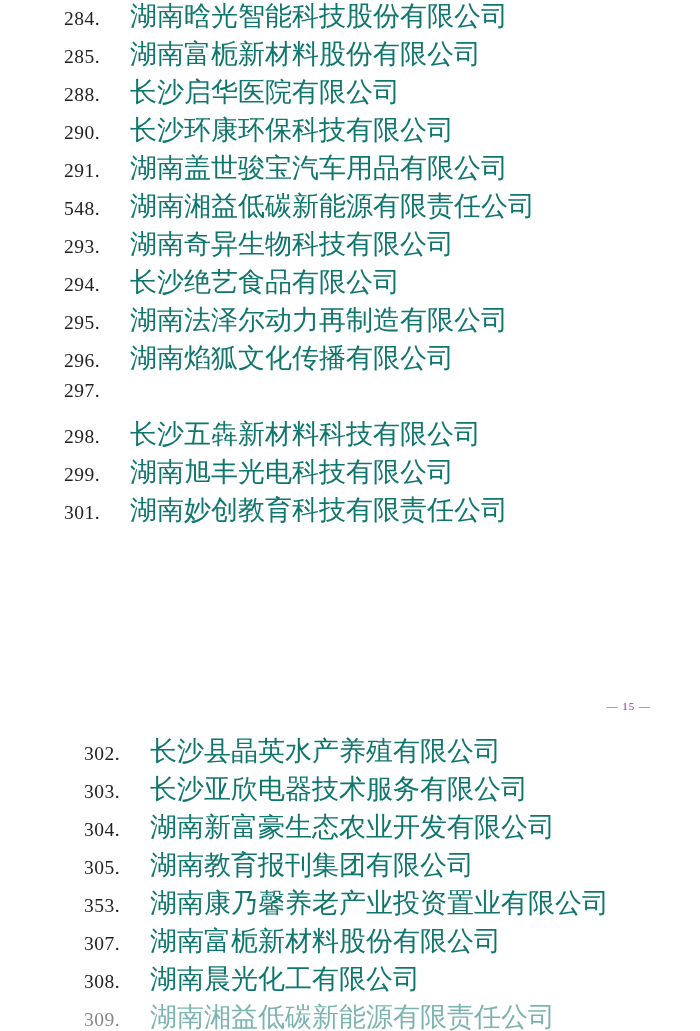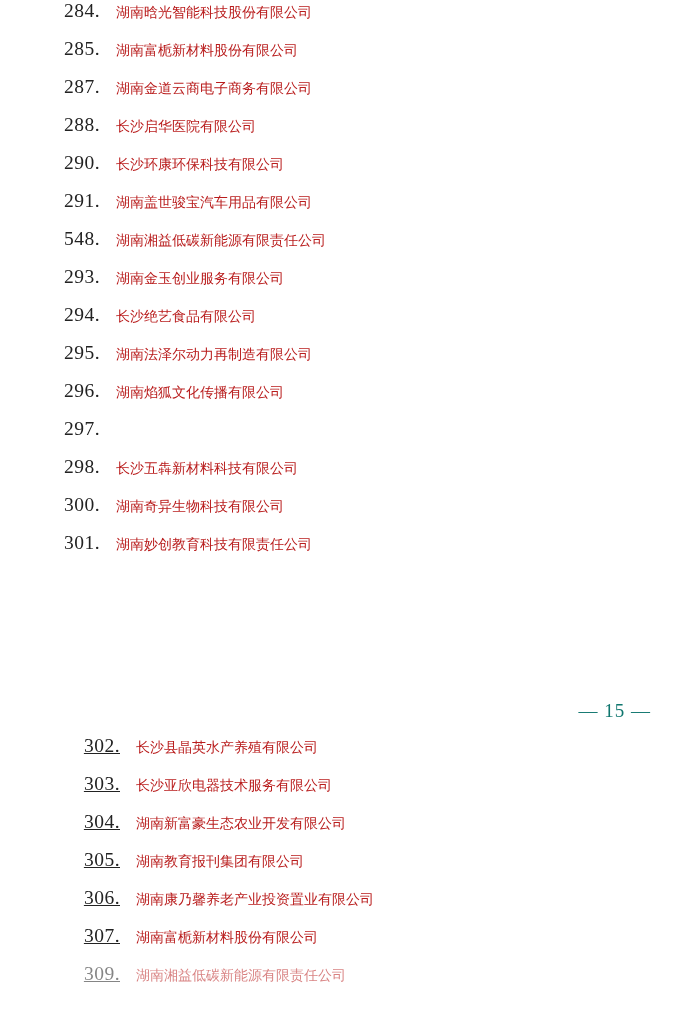--- a/index.html
+++ b/index.html
@@ -32,38 +32,38 @@
   }
   .entry .num {
     width: 72px;
     text-align: right;
     font-size: 19.5px;
     letter-spacing: 0.5px;
     color: #222;
     font-family: "Liberation Serif", "DejaVu Serif", serif;
   }
   .entry .name {
-    margin-left: 16px;
-    font-size: 14px;
+    margin-left: 30px;
+    font-size: 27px;
     line-height: 1.15;
-    color: #b91c1c;
+    color: #0f766e;
     white-space: nowrap;
     font-family: "DejaVu Serif", "Liberation Serif", serif;
   }
 
   
   .section-one .entry .num { width: 100px; }
-  .section-two .entry .num { width: 120px; text-decoration: underline; }
+  .section-two .entry .num { width: 120px; }
 
   .page-number {
     position: absolute;
     right: 72px;
     top: 700px;
-    font-size: 19px;
-    color: #0f766e;
+    font-size: 11px;
+    color: #a21caf;
     letter-spacing: 1px;
     font-family: "Liberation Serif", "DejaVu Serif", serif;
   }
 
   .fade-last {
     opacity: 0.55;
   }
 </style>
 </head>
 <body>
@@ -73,42 +73,38 @@
   <div class="section section-one">
     <div class="entry">
       <span class="num">284.</span>
       <span class="name">湖南晗光智能科技股份有限公司</span>
     </div>
     <div class="entry">
       <span class="num">285.</span>
       <span class="name">湖南富栀新材料股份有限公司</span>
     </div>
     <div class="entry">
-      <span class="num">287.</span>
-      <span class="name">湖南金道云商电子商务有限公司</span>
-    </div>
-    <div class="entry">
       <span class="num">288.</span>
       <span class="name">长沙启华医院有限公司</span>
     </div>
     <div class="entry">
       <span class="num">290.</span>
       <span class="name">长沙环康环保科技有限公司</span>
     </div>
     <div class="entry">
       <span class="num">291.</span>
       <span class="name">湖南盖世骏宝汽车用品有限公司</span>
     </div>
     <div class="entry">
       <span class="num">548.</span>
       <span class="name">湖南湘益低碳新能源有限责任公司</span>
     </div>
     <div class="entry">
       <span class="num">293.</span>
-      <span class="name">湖南金玉创业服务有限公司</span>
+      <span class="name">湖南奇异生物科技有限公司</span>
     </div>
     <div class="entry">
       <span class="num">294.</span>
       <span class="name">长沙绝艺食品有限公司</span>
     </div>
     <div class="entry">
       <span class="num">295.</span>
       <span class="name">湖南法泽尔动力再制造有限公司</span>
     </div>
     <div class="entry">
@@ -116,22 +112,22 @@
       <span class="name">湖南焰狐文化传播有限公司</span>
     </div>
     <div class="entry">
       <span class="num">297.</span>
     </div>
     <div class="entry">
       <span class="num">298.</span>
       <span class="name">长沙五犇新材料科技有限公司</span>
     </div>
     <div class="entry">
-      <span class="num">300.</span>
-      <span class="name">湖南奇异生物科技有限公司</span>
+      <span class="num">299.</span>
+      <span class="name">湖南旭丰光电科技有限公司</span>
     </div>
     <div class="entry">
       <span class="num">301.</span>
       <span class="name">湖南妙创教育科技有限责任公司</span>
     </div>
   </div>
 
   <div class="page-number">— 15 —</div>
 
   <div class="section section-two">
@@ -145,26 +141,30 @@
     </div>
     <div class="entry">
       <span class="num">304.</span>
       <span class="name">湖南新富豪生态农业开发有限公司</span>
     </div>
     <div class="entry">
       <span class="num">305.</span>
       <span class="name">湖南教育报刊集团有限公司</span>
     </div>
     <div class="entry">
-      <span class="num">306.</span>
+      <span class="num">353.</span>
       <span class="name">湖南康乃馨养老产业投资置业有限公司</span>
     </div>
     <div class="entry">
       <span class="num">307.</span>
       <span class="name">湖南富栀新材料股份有限公司</span>
+    </div>
+    <div class="entry">
+      <span class="num">308.</span>
+      <span class="name">湖南晨光化工有限公司</span>
     </div>
     <div class="entry fade-last">
       <span class="num">309.</span>
       <span class="name">湖南湘益低碳新能源有限责任公司</span>
     </div>
   </div>
 
 </div>
 
 </body></html>

